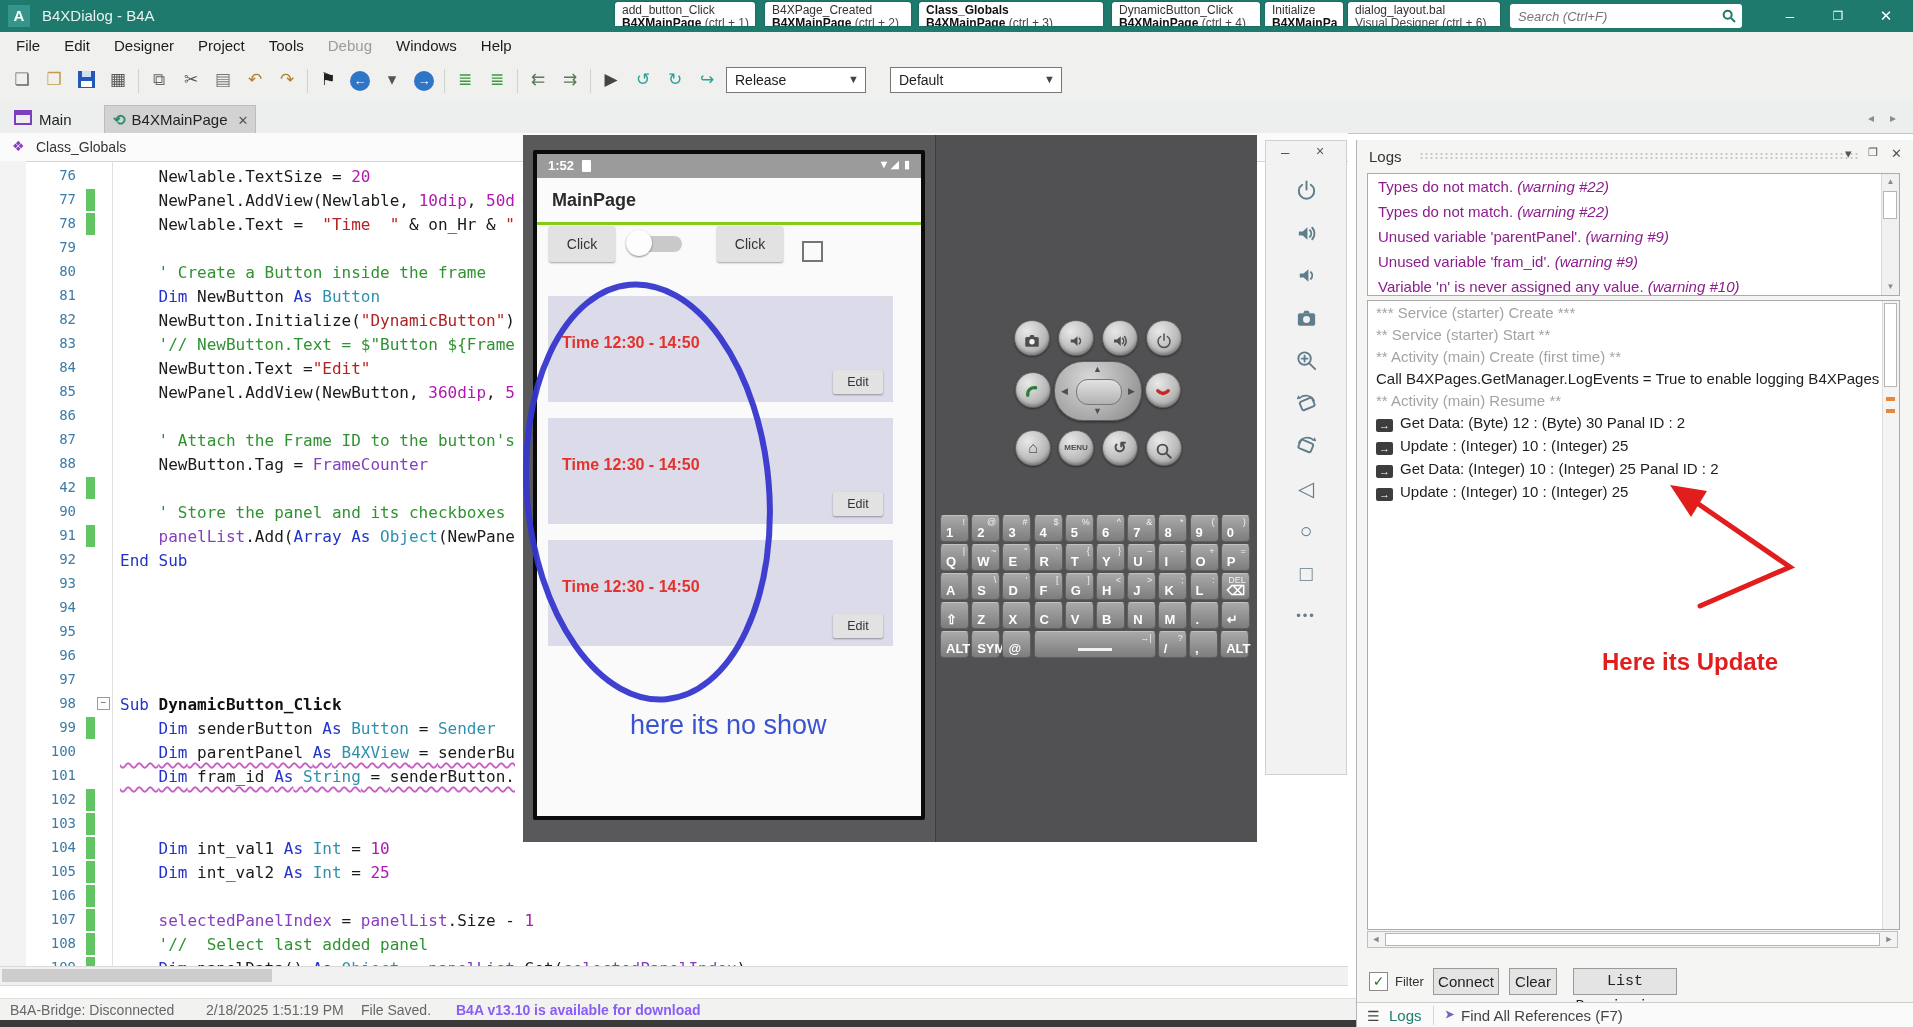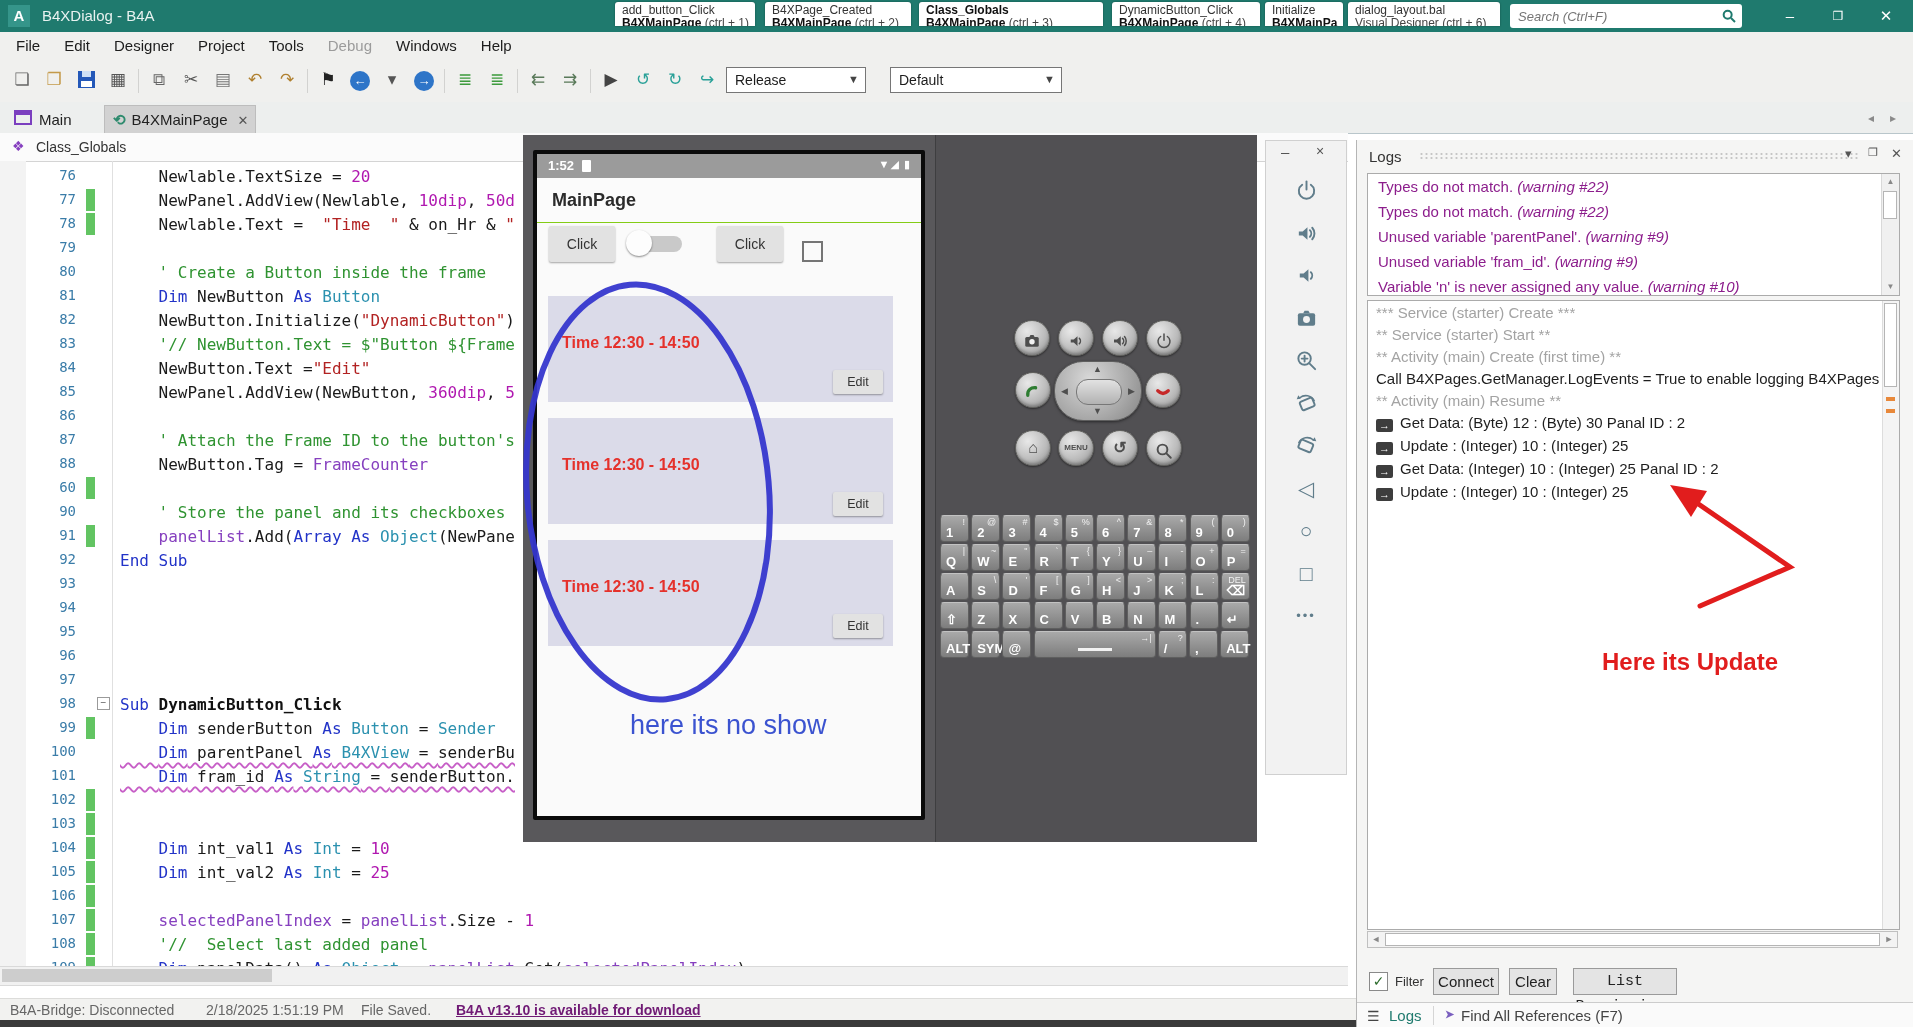--- a/index.html
+++ b/index.html
@@ -68,31 +68,31 @@
            font-family:"DejaVu Sans Mono",monospace;font-size:16px;line-height:21px;text-align:center;}
   .squig .txt{text-decoration:underline wavy #C75FC7 1.5px;text-underline-offset:4px;}
   .tk-d{color:#1a1a1a;} .tk-k{color:#2233C8;} .tk-t{color:#2B91AF;} .tk-s{color:#B22222;}
   .tk-c{color:#2F9331;} .tk-n{color:#B018B0;} .tk-g{color:#8640BF;} .tk-b{color:#111;font-weight:bold;}
   .ed-hscroll{left:0;top:966px;width:1348px;height:18px;background:#F1F1F1;border-top:1px solid #d9d9d9;
               border-bottom:1px solid #d9d9d9;z-index:20;}
   .ed-hthumb{position:absolute;left:2px;top:2px;width:270px;height:13px;background:#CDCDCD;}
   
   .statusbar{left:0;top:998px;width:1356px;height:22px;background:#F2F2F0;border-top:1px solid #dcdcda;z-index:21;}
   .sb-item{position:absolute;top:3px;font-size:14px;color:#666;}
-  .sb-link{font-weight:bold;text-decoration:underline;color:#701a75;}
+  .sb-link{font-weight:bold;color:#8b5cf6;}
   .taskstrip{left:0;top:1020px;width:1356px;height:7px;background:#3a3a3a;z-index:21;}
   
   .emu1{left:523px;top:135px;width:412px;height:707px;background:#59585B;z-index:10;}
   .emu2{left:935px;top:135px;width:321px;height:707px;background:#515053;border-left:1px solid #3e3e40;z-index:10;}
   .phone{position:absolute;left:10px;top:15px;width:384px;height:662px;background:#FAFAFA;border:4px solid #0b0b0b;border-radius:2px;}
   .p-status{position:absolute;left:0;top:0;width:100%;height:24px;background:#9B9B9B;color:#fff;}
   .p-time{position:absolute;left:11px;top:4px;font-size:13px;font-weight:bold;}
   .p-noti{position:absolute;left:45px;top:6px;width:9px;height:12px;background:#fff;border-radius:1px;}
   .p-sig{position:absolute;right:10px;top:4px;font-size:11px;letter-spacing:1px;}
-  .p-title{position:absolute;left:0;top:24px;width:100%;height:44px;background:#FBFBFB;border-bottom:1px solid #84cc16;}
+  .p-title{position:absolute;left:0;top:24px;width:100%;height:44px;background:#FBFBFB;border-bottom:3px solid #84cc16;}
   .p-title span{position:absolute;left:15px;top:12px;font-size:18px;font-weight:bold;color:#2b2b2b;}
   .p-btn{position:absolute;background:#E2E2E2;border-radius:2px;box-shadow:0 1px 2px rgba(0,0,0,.35);
          text-align:center;color:#333;}
   .p-click{width:66px;height:36px;line-height:36px;font-size:14px;}
   .p-toggle-track{position:absolute;left:101px;top:82px;width:44px;height:16px;background:#C9C9C9;border-radius:8px;}
   .p-toggle-knob{position:absolute;left:89px;top:76px;width:26px;height:26px;background:#FDFDFD;border-radius:50%;
          box-shadow:0 1px 2px rgba(0,0,0,.45);}
   .p-check{position:absolute;left:265px;top:87px;width:17px;height:17px;border:2px solid #757575;background:#FAFAFA;}
   .p-panel{position:absolute;left:11px;width:345px;height:106px;background:#DBDBE9;}
   .p-ptime{position:absolute;left:14px;top:38px;color:#E5312B;font-weight:bold;font-size:16px;}
@@ -294,21 +294,21 @@
         </div>
         <div class="cl">
           <span class="num">87</span>
           <span class="txt"><span class="tk-d">    </span><span class="tk-c">' Attach the Frame ID to the button's</span></span>
         </div>
         <div class="cl">
           <span class="num">88</span>
           <span class="txt"><span class="tk-d">    NewButton.Tag = </span><span class="tk-g">FrameCounter</span></span>
         </div>
         <div class="cl">
-          <span class="num">60</span>
+          <span class="num">42</span>
           <span class="gbar"></span>
           <span class="txt"></span>
         </div>
         <div class="cl">
           <span class="num">90</span>
           <span class="txt"><span class="tk-d">    </span><span class="tk-c">' Store the panel and its checkboxes</span></span>
         </div>
         <div class="cl">
           <span class="num">91</span>
           <span class="gbar"></span>

